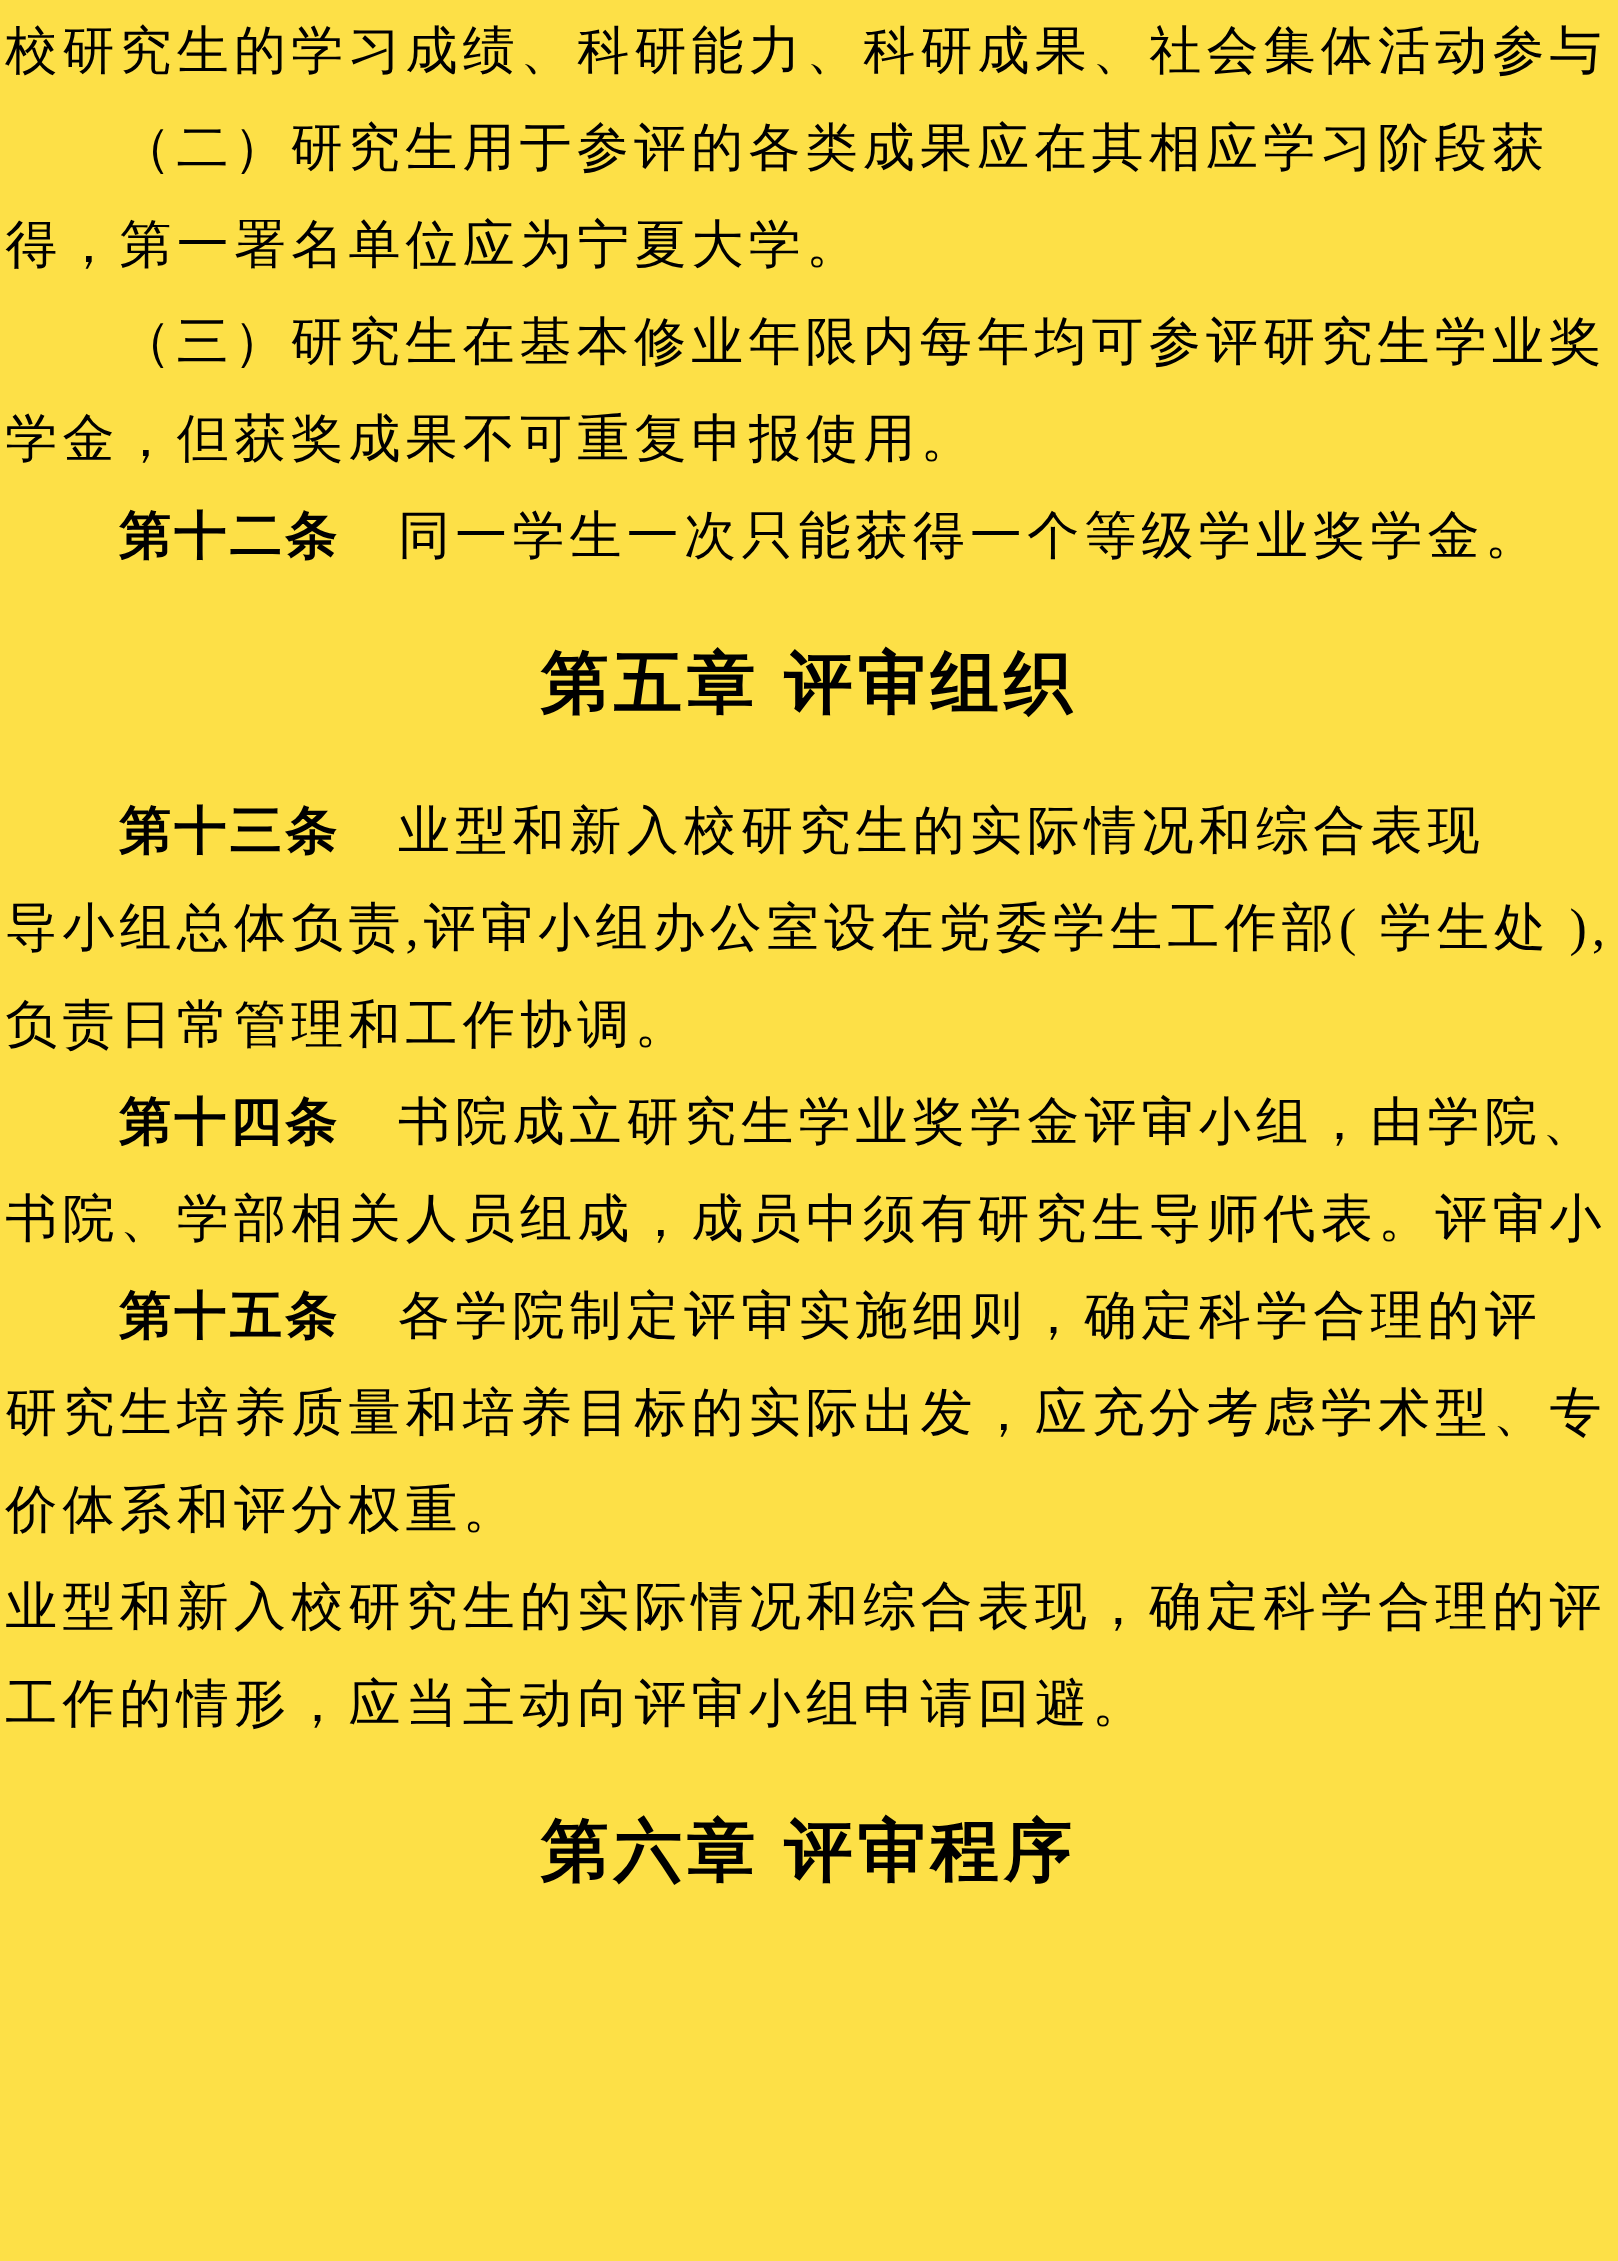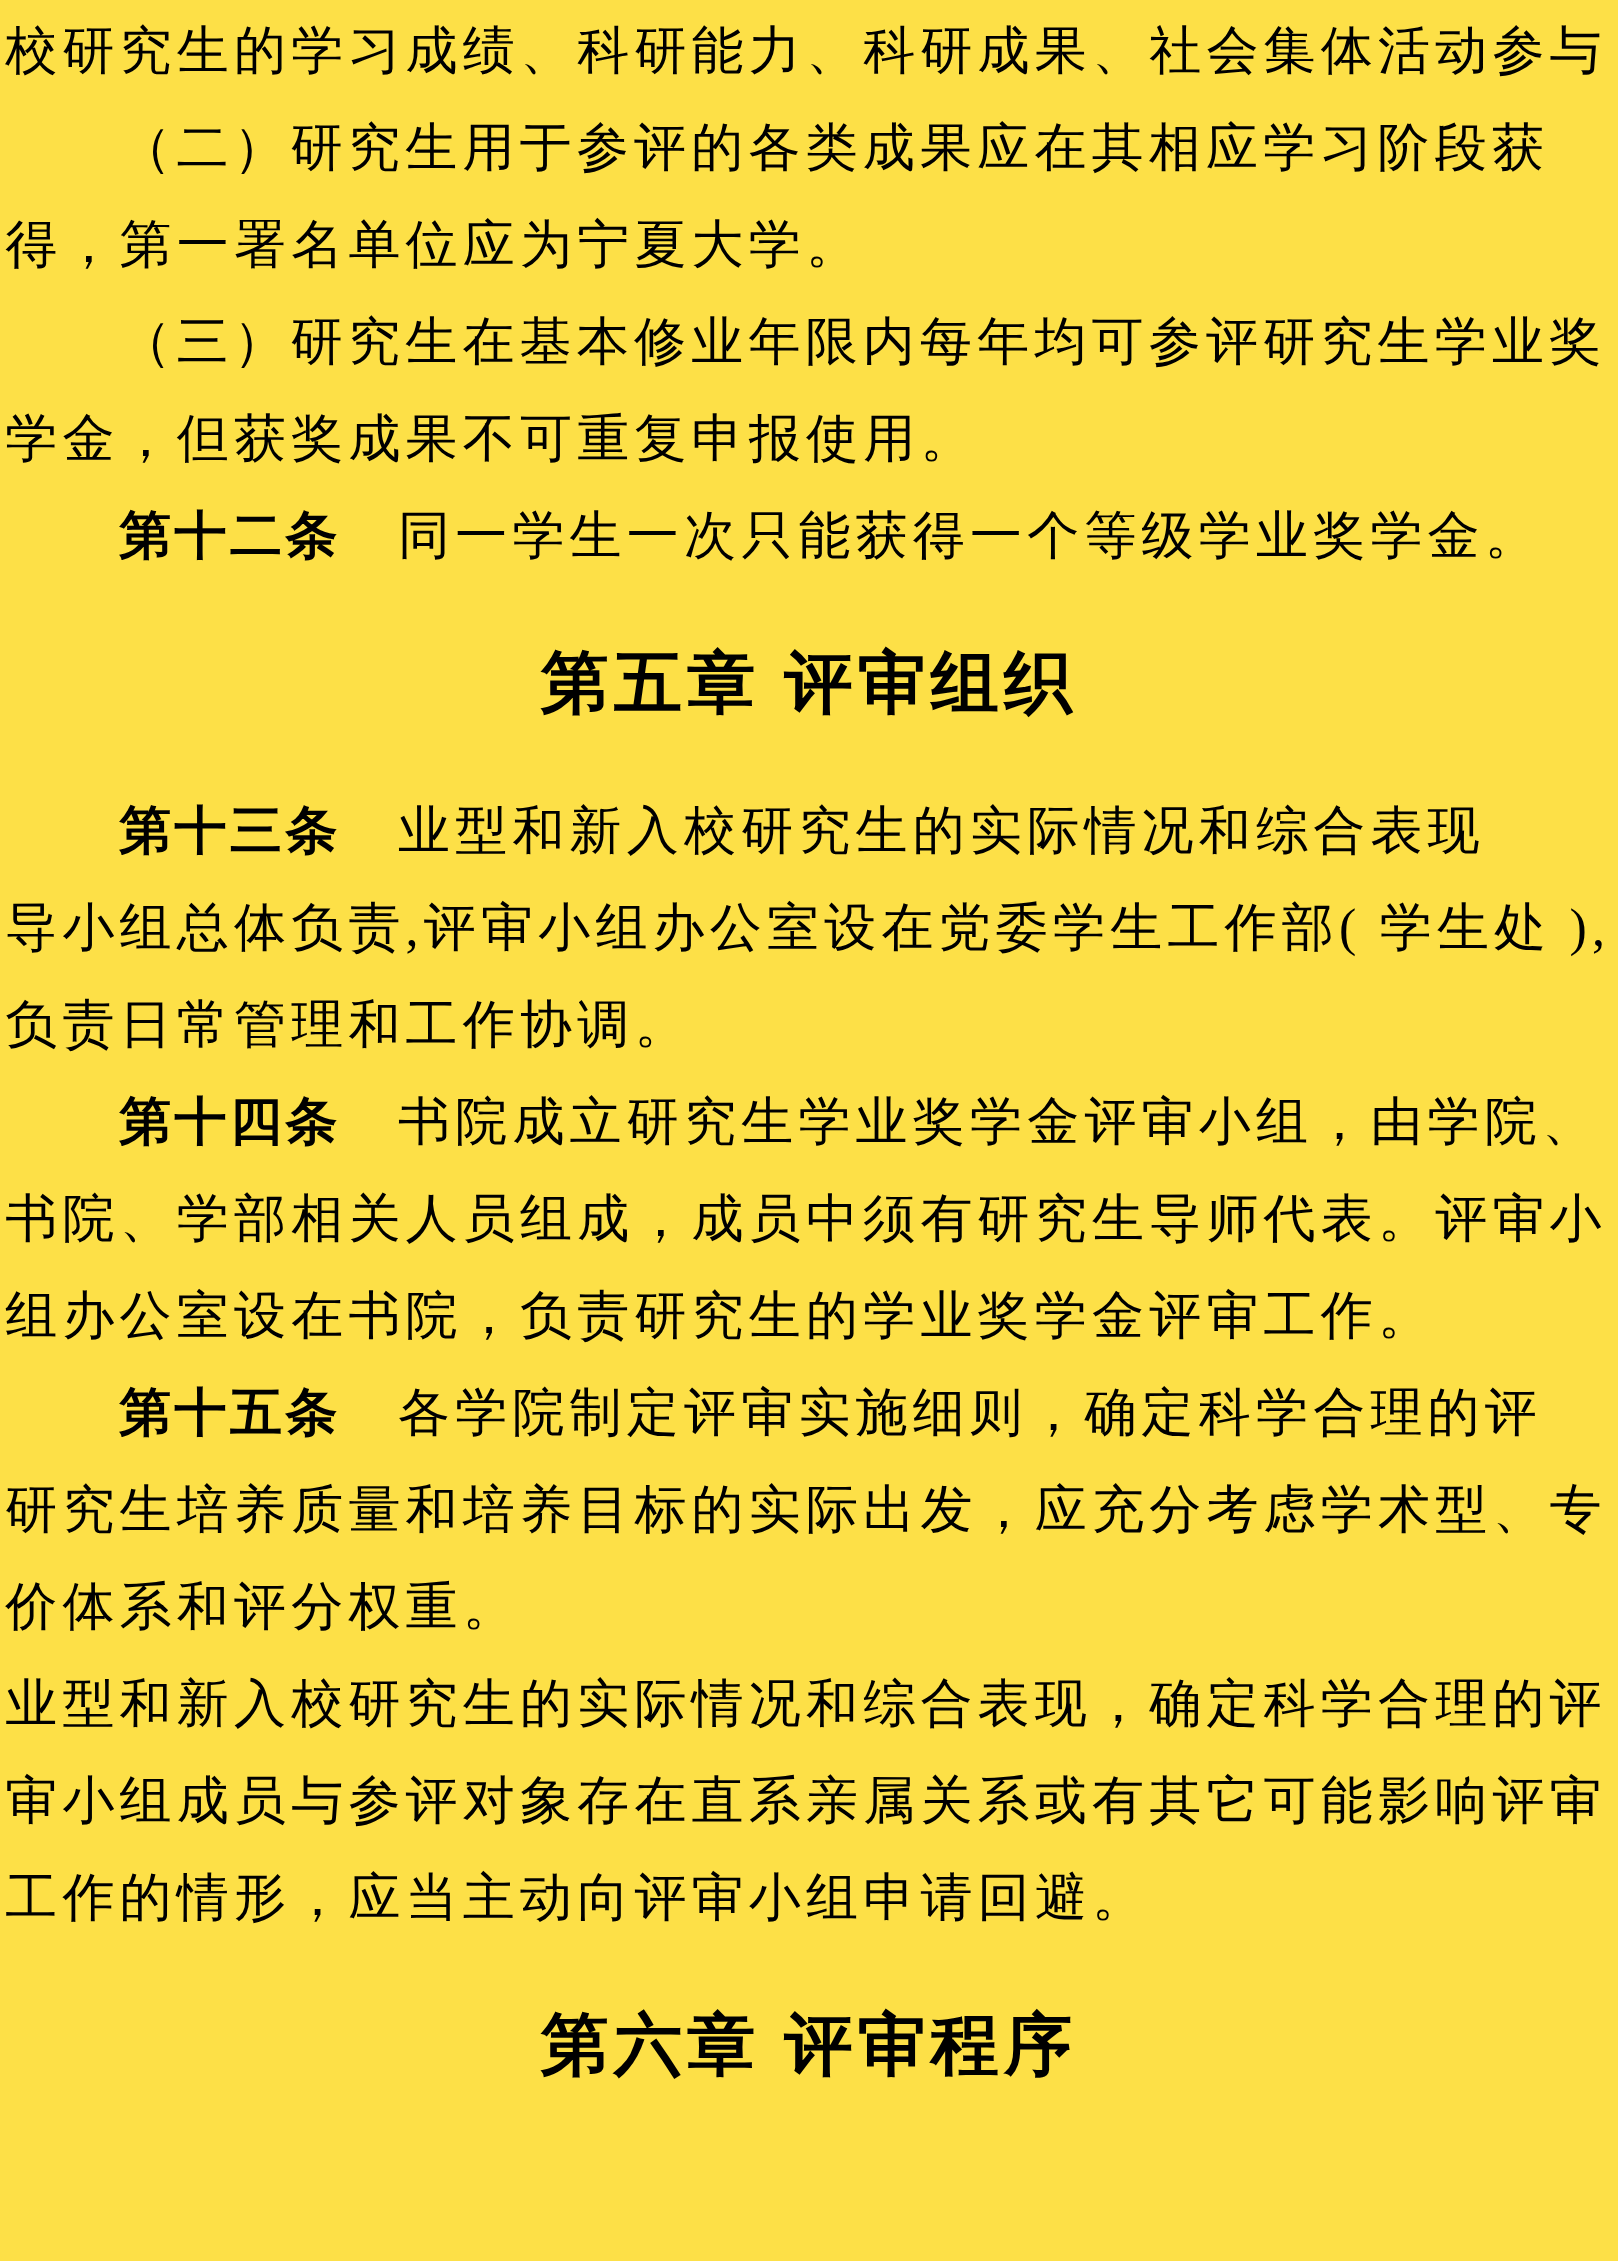--- a/index.html
+++ b/index.html
@@ -59,24 +59,22 @@
   <div class="line"><span>学金，但获奖成果不可重复申报使用。</span></div>
   <div class="line indent"><span class="art">第十二条</span><span>　同一学生一次只能获得一个等级学业奖学金。</span></div>
 
   <div class="chapter"><span>第五章 评审组织</span></div>
 
   <div class="line indent"><span class="art">第十三条</span><span>　业型和新入校研究生的实际情况和综合表现</span></div>
   <div class="line"><span>导小组总体负责,评审小组办公室设在党委学生工作部( 学生处 ),</span></div>
   <div class="line"><span>负责日常管理和工作协调。</span></div>
   <div class="line indent"><span class="art">第十四条</span><span>　书院成立研究生学业奖学金评审小组，由学院、</span></div>
   <div class="line"><span>书院、学部相关人员组成，成员中须有研究生导师代表。评审小</span></div>
-  <div class="line"><span>组办公室设在书院，负责研究生的学业奖学金评审工作。</span></div>
   <div class="line indent"><span class="art">第十五条</span><span>　各学院制定评审实施细则，确定科学合理的评</span></div>
   <div class="line"><span>研究生培养质量和培养目标的实际出发，应充分考虑学术型、专</span></div>
   <div class="line"><span>价体系和评分权重。</span></div>
   <div class="line"><span>业型和新入校研究生的实际情况和综合表现，确定科学合理的评</span></div>
-  <div class="line"><span>审小组成员与参评对象存在直系亲属关系或有其它可能影响评审</span></div>
   <div class="line"><span>工作的情形，应当主动向评审小组申请回避。</span></div>
 
   <div class="chapter"><span>第六章 评审程序</span></div>
 
 </div>
 
 
 </body></html>

